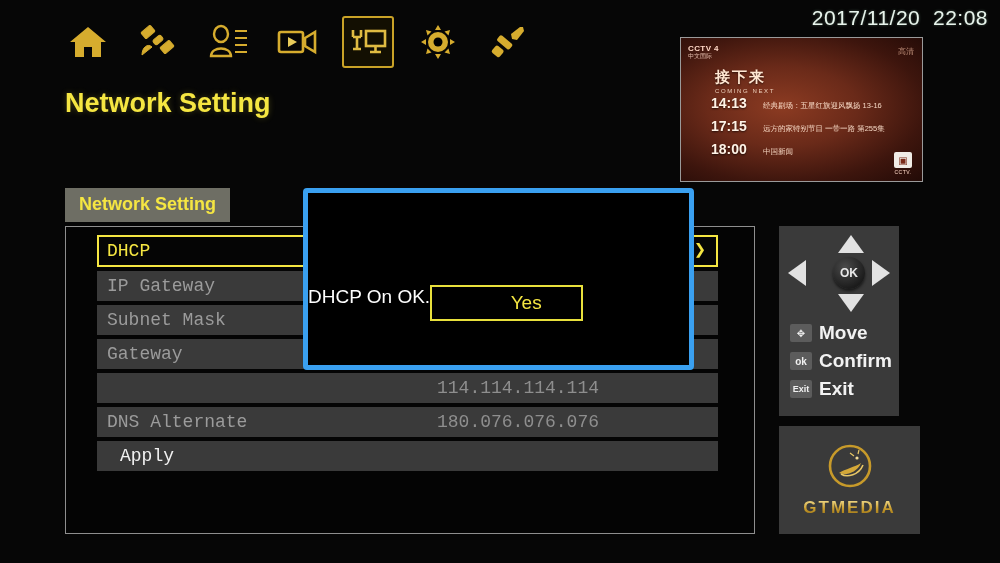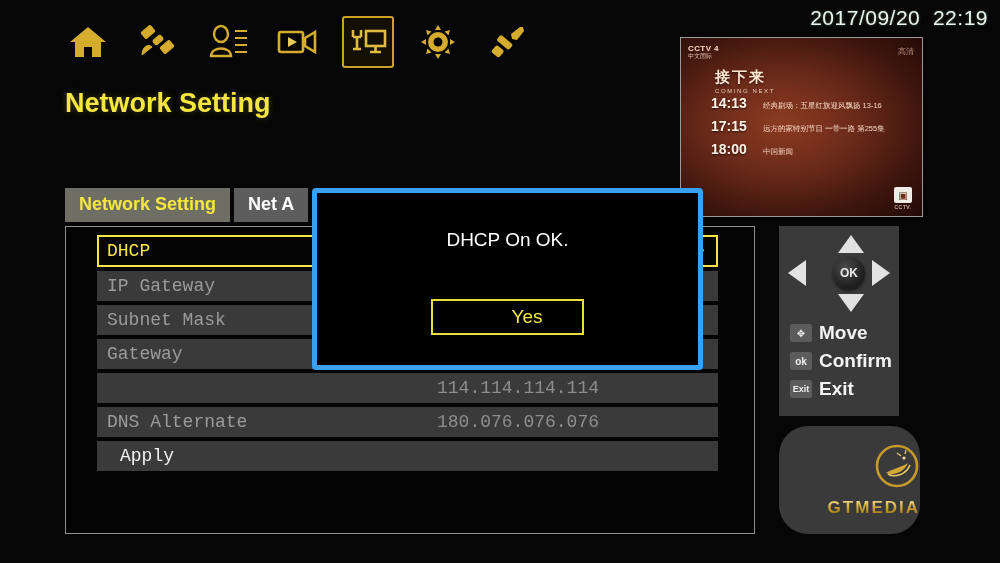--- a/index.html
+++ b/index.html
@@ -29,21 +29,21 @@
 
   
   .page-title{
     position:absolute;left:65px;top:88px;
     font-size:27px;font-weight:bold;color:#f5e642;
     text-shadow:0 0 6px rgba(245,230,66,.25);
   }
 
   
   .preview{
-    position:absolute;left:680px;top:37px;width:243px;height:180px;
+    position:absolute;left:680px;top:37px;width:243px;height:145px;
     border:1px solid #9a9a9a;box-sizing:border-box;overflow:hidden;
     background:radial-gradient(ellipse at 42% 48%, #8c3b22 0%, #6a2a19 38%, #3d150d 72%, #220a06 100%);
   }
   .pv-cctv{position:absolute;left:7px;top:6px;color:#ffd9c8;font-size:8px;line-height:1.15;}
   .pv-cctv .b{font-weight:bold;letter-spacing:.4px;}
   .pv-cctv .sub{font-size:6px;opacity:.8;}
   .pv-hd{position:absolute;right:8px;top:8px;color:#e8b49a;font-size:8px;opacity:.75;}
   .pv-next{position:absolute;left:34px;top:30px;color:#ffe7d2;}
   .pv-next .cn{font-size:15px;font-weight:bold;letter-spacing:2px;text-shadow:0 1px 2px rgba(0,0,0,.6);}
   .pv-next .en{font-size:6px;letter-spacing:1.6px;opacity:.85;margin-top:1px;}
@@ -105,48 +105,48 @@
   .badge{
     width:22px;height:18px;background:#5c5c5c;border-radius:2px;margin-right:7px;
     display:flex;align-items:center;justify-content:center;
     color:#f0f0f0;font-size:10px;font-weight:bold;flex:0 0 22px;
   }
   .leg .txt{font-size:19px;font-weight:bold;color:#f2f2f2;text-align:center;}
 
   
   .brand{
     position:absolute;left:779px;top:426px;width:141px;height:108px;
-    background:#3a3a3a;display:flex;flex-direction:column;align-items:flex-end;justify-content:center;gap:5px;border-radius:29px;
+    background:#3a3a3a;display:flex;flex-direction:column;align-items:center;justify-content:center;gap:5px;
   }
   .brand .name{
     font-size:17px;letter-spacing:2px;font-weight:bold;
     background:linear-gradient(#fbe9a0,#c79a2a 55%,#8a6510);
     -webkit-background-clip:text;background-clip:text;color:transparent;
   }
 
   
   .modal{
-    position:absolute;left:312px;top:188px;width:391px;height:182px;
+    position:absolute;left:303px;top:188px;width:391px;height:182px;
     background:#000;border:5px solid #3aa0f0;border-radius:4px;
     box-sizing:border-box;z-index:10;
-    display:flex;flex-direction:column;align-items:center;
+    display:flex;flex-direction:row;align-items:center;
   }
   .modal .msg{margin-top:36px;font-size:19px;color:#ffffff;}
   .modal .yes{
     margin-top:48px;width:110px;height:32px;
     border:2px solid #e8e03c;background:#000;color:#f5e642;
     font-size:19px;display:flex;align-items:center;justify-content:center;padding-left:39px;
   }
 </style>
 </head>
 <body>
 
 <div id="screen">
 
-  <div class="clock">2017/09/20  22:19</div>
+  <div class="clock">2017/11/20  22:08</div>
 
   <div class="navbar">
     <div class="navitem">
       <span>
         <svg width="40" height="36" viewBox="0 0 40 36">
             <path d="M20 3 L38 18 L33 18 L33 33 L24 33 L24 23 L16 23 L16 33 L7 33 L7 18 L2 18 Z" fill="#d6ac2e"></path>
           </svg>
       </span>
     </div>
     <div class="navitem">
@@ -246,21 +246,20 @@
       </div>
     </div>
     <div class="pv-logo">
       <div class="sq">▣</div>
       <div class="cap">CCTV.</div>
     </div>
   </div>
 
   <div class="tabs">
     <div class="tab active">Network Setting</div>
-    <div class="tab">Net A</div>
   </div>
 
   <div class="panel">
     <div class="rows">
 
       <div class="row selected">
         <span class="lbl">DHCP</span>
         <span class="val"></span>
         <span class="chev">❯</span>
       </div>

